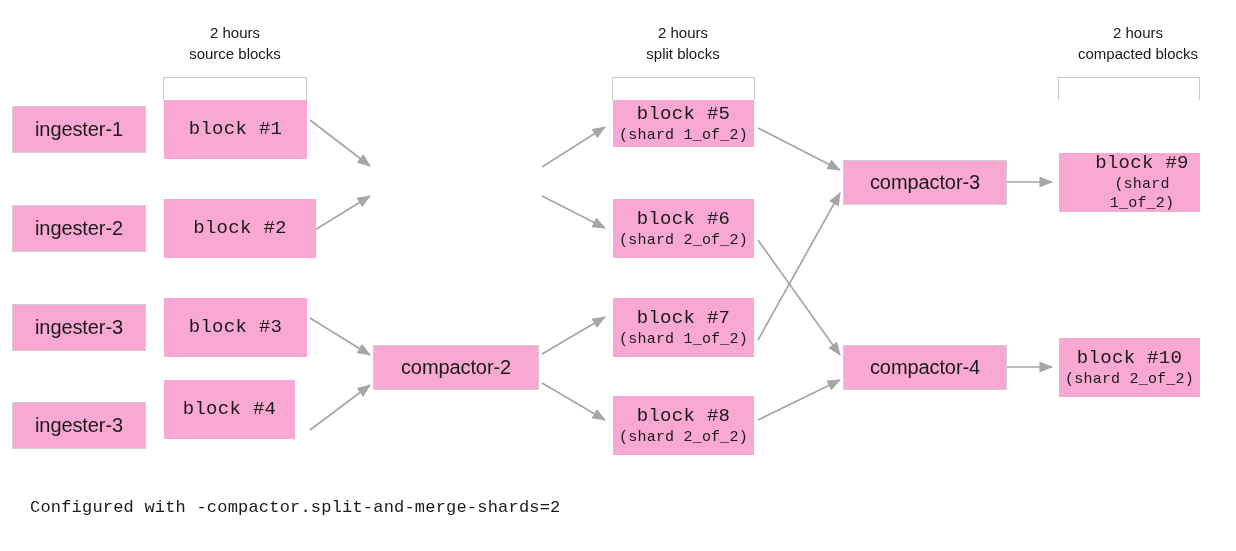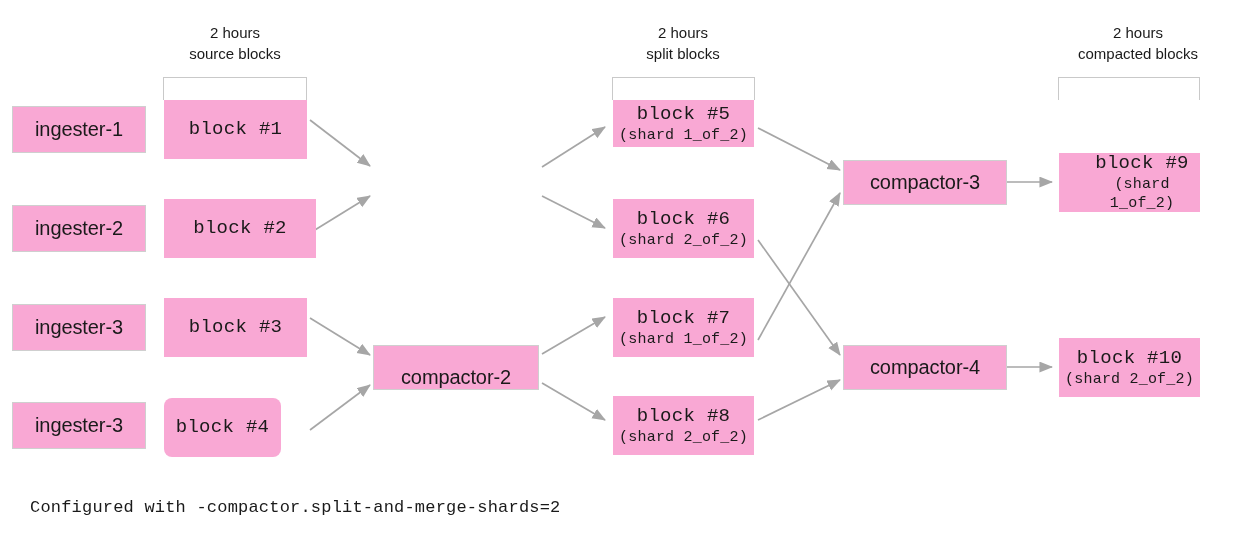--- a/index.html
+++ b/index.html
@@ -156,25 +156,25 @@
 
   <div class="node green-box" style="left:164px; top:100px; width:143px; height:59px;">
     <span class="line1">block #1</span>
   </div>
   <div class="node green-box" style="left:164px; top:199px; width:152px; height:59px;text-align:right;">
     <span class="line1">block #2</span>
   </div>
   <div class="node green-box" style="left:164px; top:298px; width:143px; height:59px;">
     <span class="line1">block #3</span>
   </div>
-  <div class="node green-box" style="left:164px; top:398px; width:117px; height:59px;border-radius:8px;">
+  <div class="node green-box" style="left:164px; top:380px; width:131px; height:59px;">
     <span class="line1">block #4</span>
   </div>
 
-  <div class="node gray-box" style="left:373px; top:345px; width:166px; height:45px;justify-content:flex-end;">
+  <div class="node gray-box" style="left:373px; top:345px; width:166px; height:45px;">
     <span>compactor-2</span>
   </div>
 
   <div class="node green-box" style="left:613px; top:100px; width:141px; height:47px;">
     <span class="line1">block #5</span>
     <span class="line2">(shard 1_of_2)</span>
   </div>
   <div class="node green-box" style="left:613px; top:199px; width:141px; height:59px;">
     <span class="line1">block #6</span>
     <span class="line2">(shard 2_of_2)</span>

